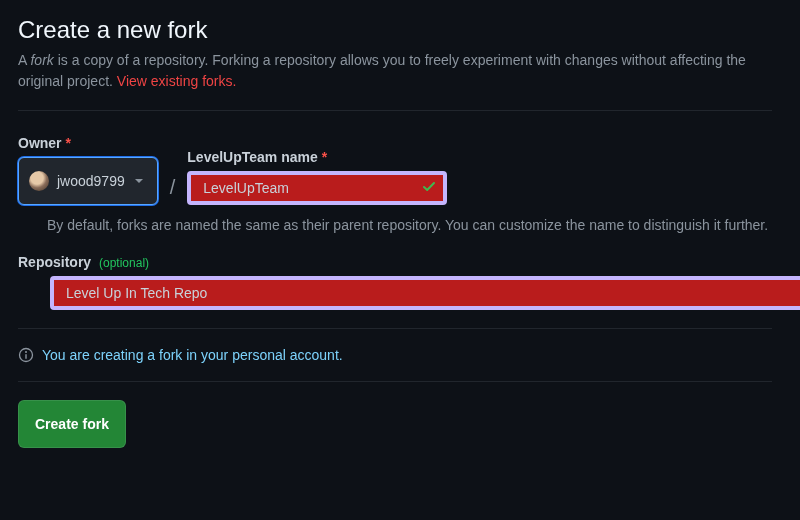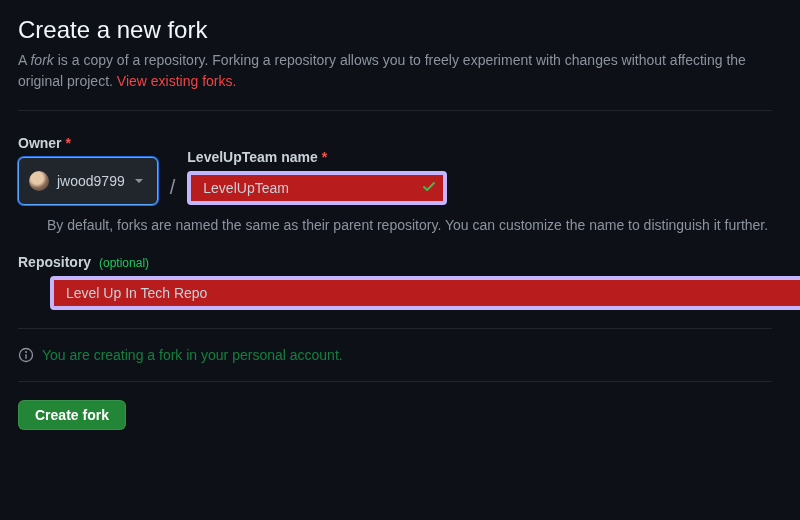--- a/index.html
+++ b/index.html
@@ -58,33 +58,33 @@
   .repo-name-wrap { position: relative; width: 260px; }
   .repo-name-wrap .text-input { width: 100%; }
   .check-icon {
     position: absolute; right: 10px; top: 50%; transform: translateY(-50%);
   }
   .help-text { color: #8b949e; margin-top: 10px; line-height: 1.5; margin-left: 29px; }
   .desc-block { margin-top: 18px; }
   .desc-input { width: 100%; margin-left: 32px; }
   .notice {
     display: flex; align-items: flex-start; gap: 8px;
-    color: #15803d; font-size: 14px;
+    color: #7dd3fc; font-size: 14px;
   }
   .notice svg { flex-shrink: 0; }
   .btn-primary {
     display: inline-flex; align-items: center; justify-content: center;
     background: #238636;
     border: 1px solid rgba(240,246,252,0.1);
     color: #ffffff;
     font-size: 14px; font-weight: 600;
     padding: 6px 16px;
     border-radius: 6px;
     cursor: pointer;
-    height: 30px;
+    height: 48px;
   }
 </style>
 </head>
 <body>
 
 <div class="page">
   <h1 class="title">Create a new fork</h1>
 
   <p class="lead">
     <span>A </span><em>fork</em><span> is a copy of a repository. Forking a repository allows you to freely experiment with changes without affecting the original project. </span><a class="link">View existing forks.</a>

